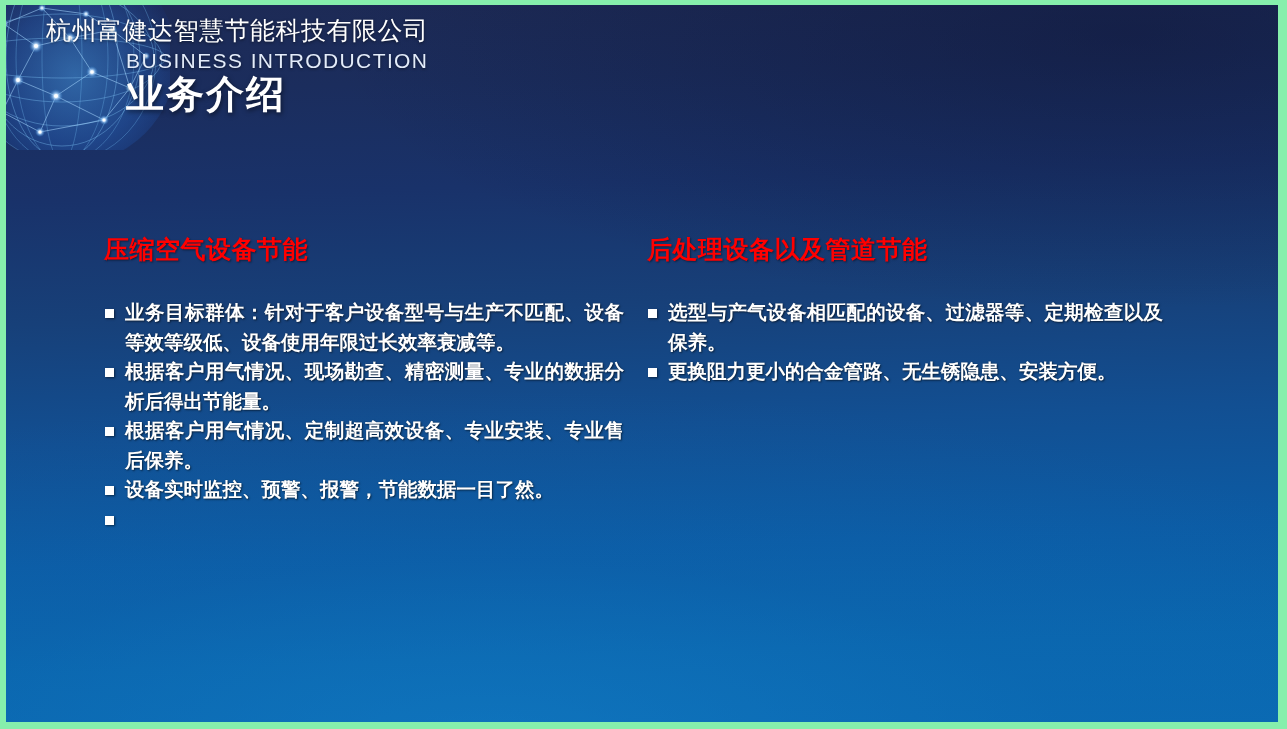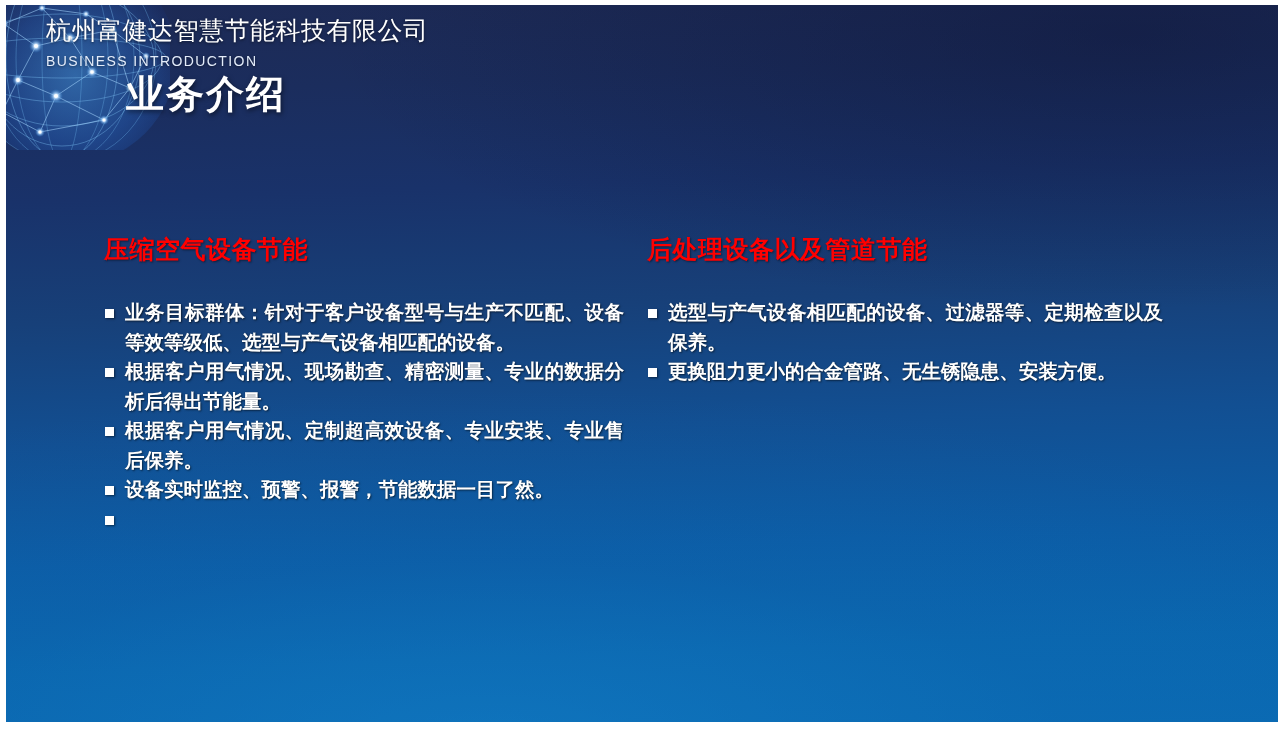--- a/index.html
+++ b/index.html
@@ -12,21 +12,21 @@
     background: #e9e9ec;
     font-family: "Liberation Sans", "DejaVu Sans", sans-serif;
   }
 
   
   #slide-frame {
     position: absolute;
     left: 0; top: 0;
     width: 1287px;
     height: 729px;
-    background: #ffffff;
+    background: #86efac;
   }
 
   #slide-canvas {
     position: absolute;
     left: 6px;
     top: 5px;
     width: 1272px;
     height: 717px;
     overflow: hidden;
     background:
@@ -89,21 +89,22 @@
   #company-name {
     font-size: 25px;
     line-height: 30px;
     color: #ffffff;
     letter-spacing: 0.5px;
     text-shadow: 0 1px 3px rgba(0,0,0,0.55);
     white-space: nowrap;
   }
   #subtitle-en {
     margin-top: 7px;
-    font-size: 14px;
+    margin-left: 80px;
+    font-size: 21px;
     line-height: 18px;
     color: #e3ecfa;
     letter-spacing: 1.4px;
     text-shadow: 0 1px 3px rgba(0,0,0,0.5);
     white-space: nowrap;
   }
   #subtitle-cn {
     margin-top: 1px;
     margin-left: 80px;
     font-size: 38px;
@@ -255,21 +256,21 @@
       <div id="subtitle-cn">业务介绍</div>
     </div>
 
     <div id="content">
 
       <div class="column" id="column-left">
         <div class="column-heading">压缩空气设备节能</div>
         <ul class="bullet-list">
           <li class="bullet-item">
             <span class="bullet-marker"></span>
-            <span>业务目标群体：针对于客户设备型号与生产不匹配、设备等效等级低、选型与产气设备相匹配的设备。</span>
+            <span>业务目标群体：针对于客户设备型号与生产不匹配、设备等效等级低、设备使用年限过长效率衰减等。</span>
           </li>
           <li class="bullet-item">
             <span class="bullet-marker"></span>
             <span>根据客户用气情况、现场勘查、精密测量、专业的数据分析后得出节能量。</span>
           </li>
           <li class="bullet-item">
             <span class="bullet-marker"></span>
             <span>根据客户用气情况、定制超高效设备、专业安装、专业售后保养。</span>
           </li>
           <li class="bullet-item">

